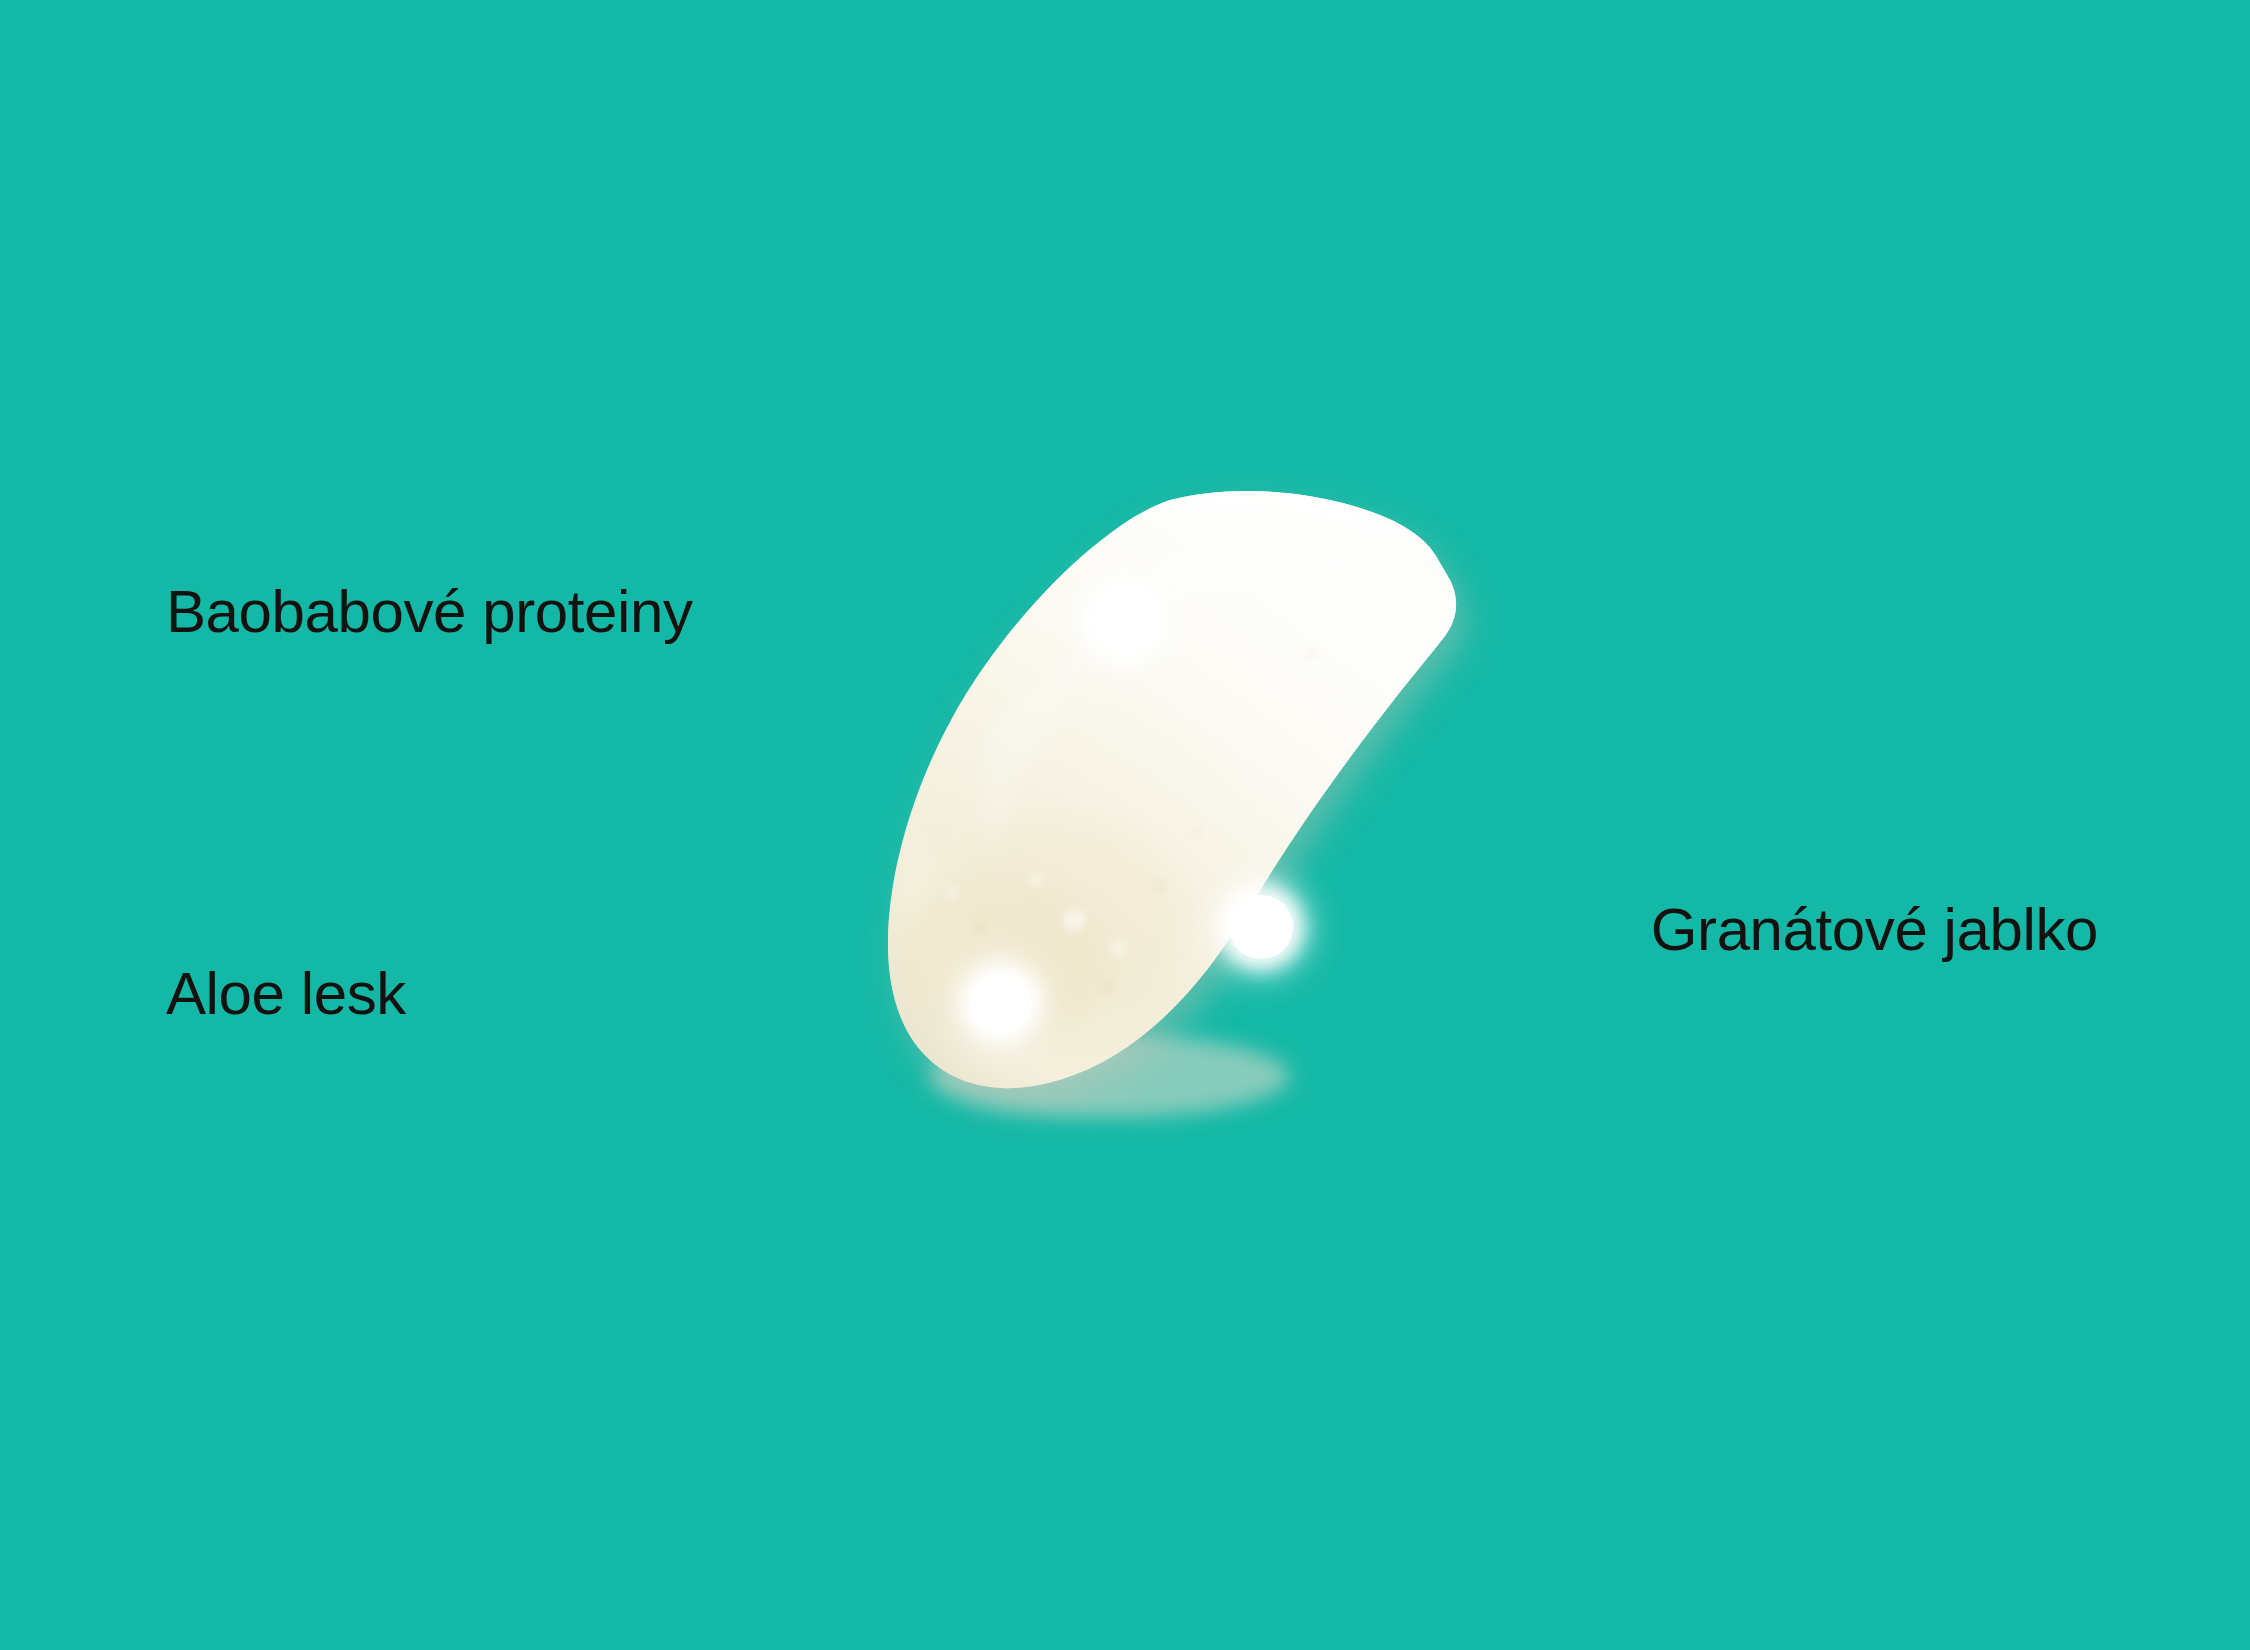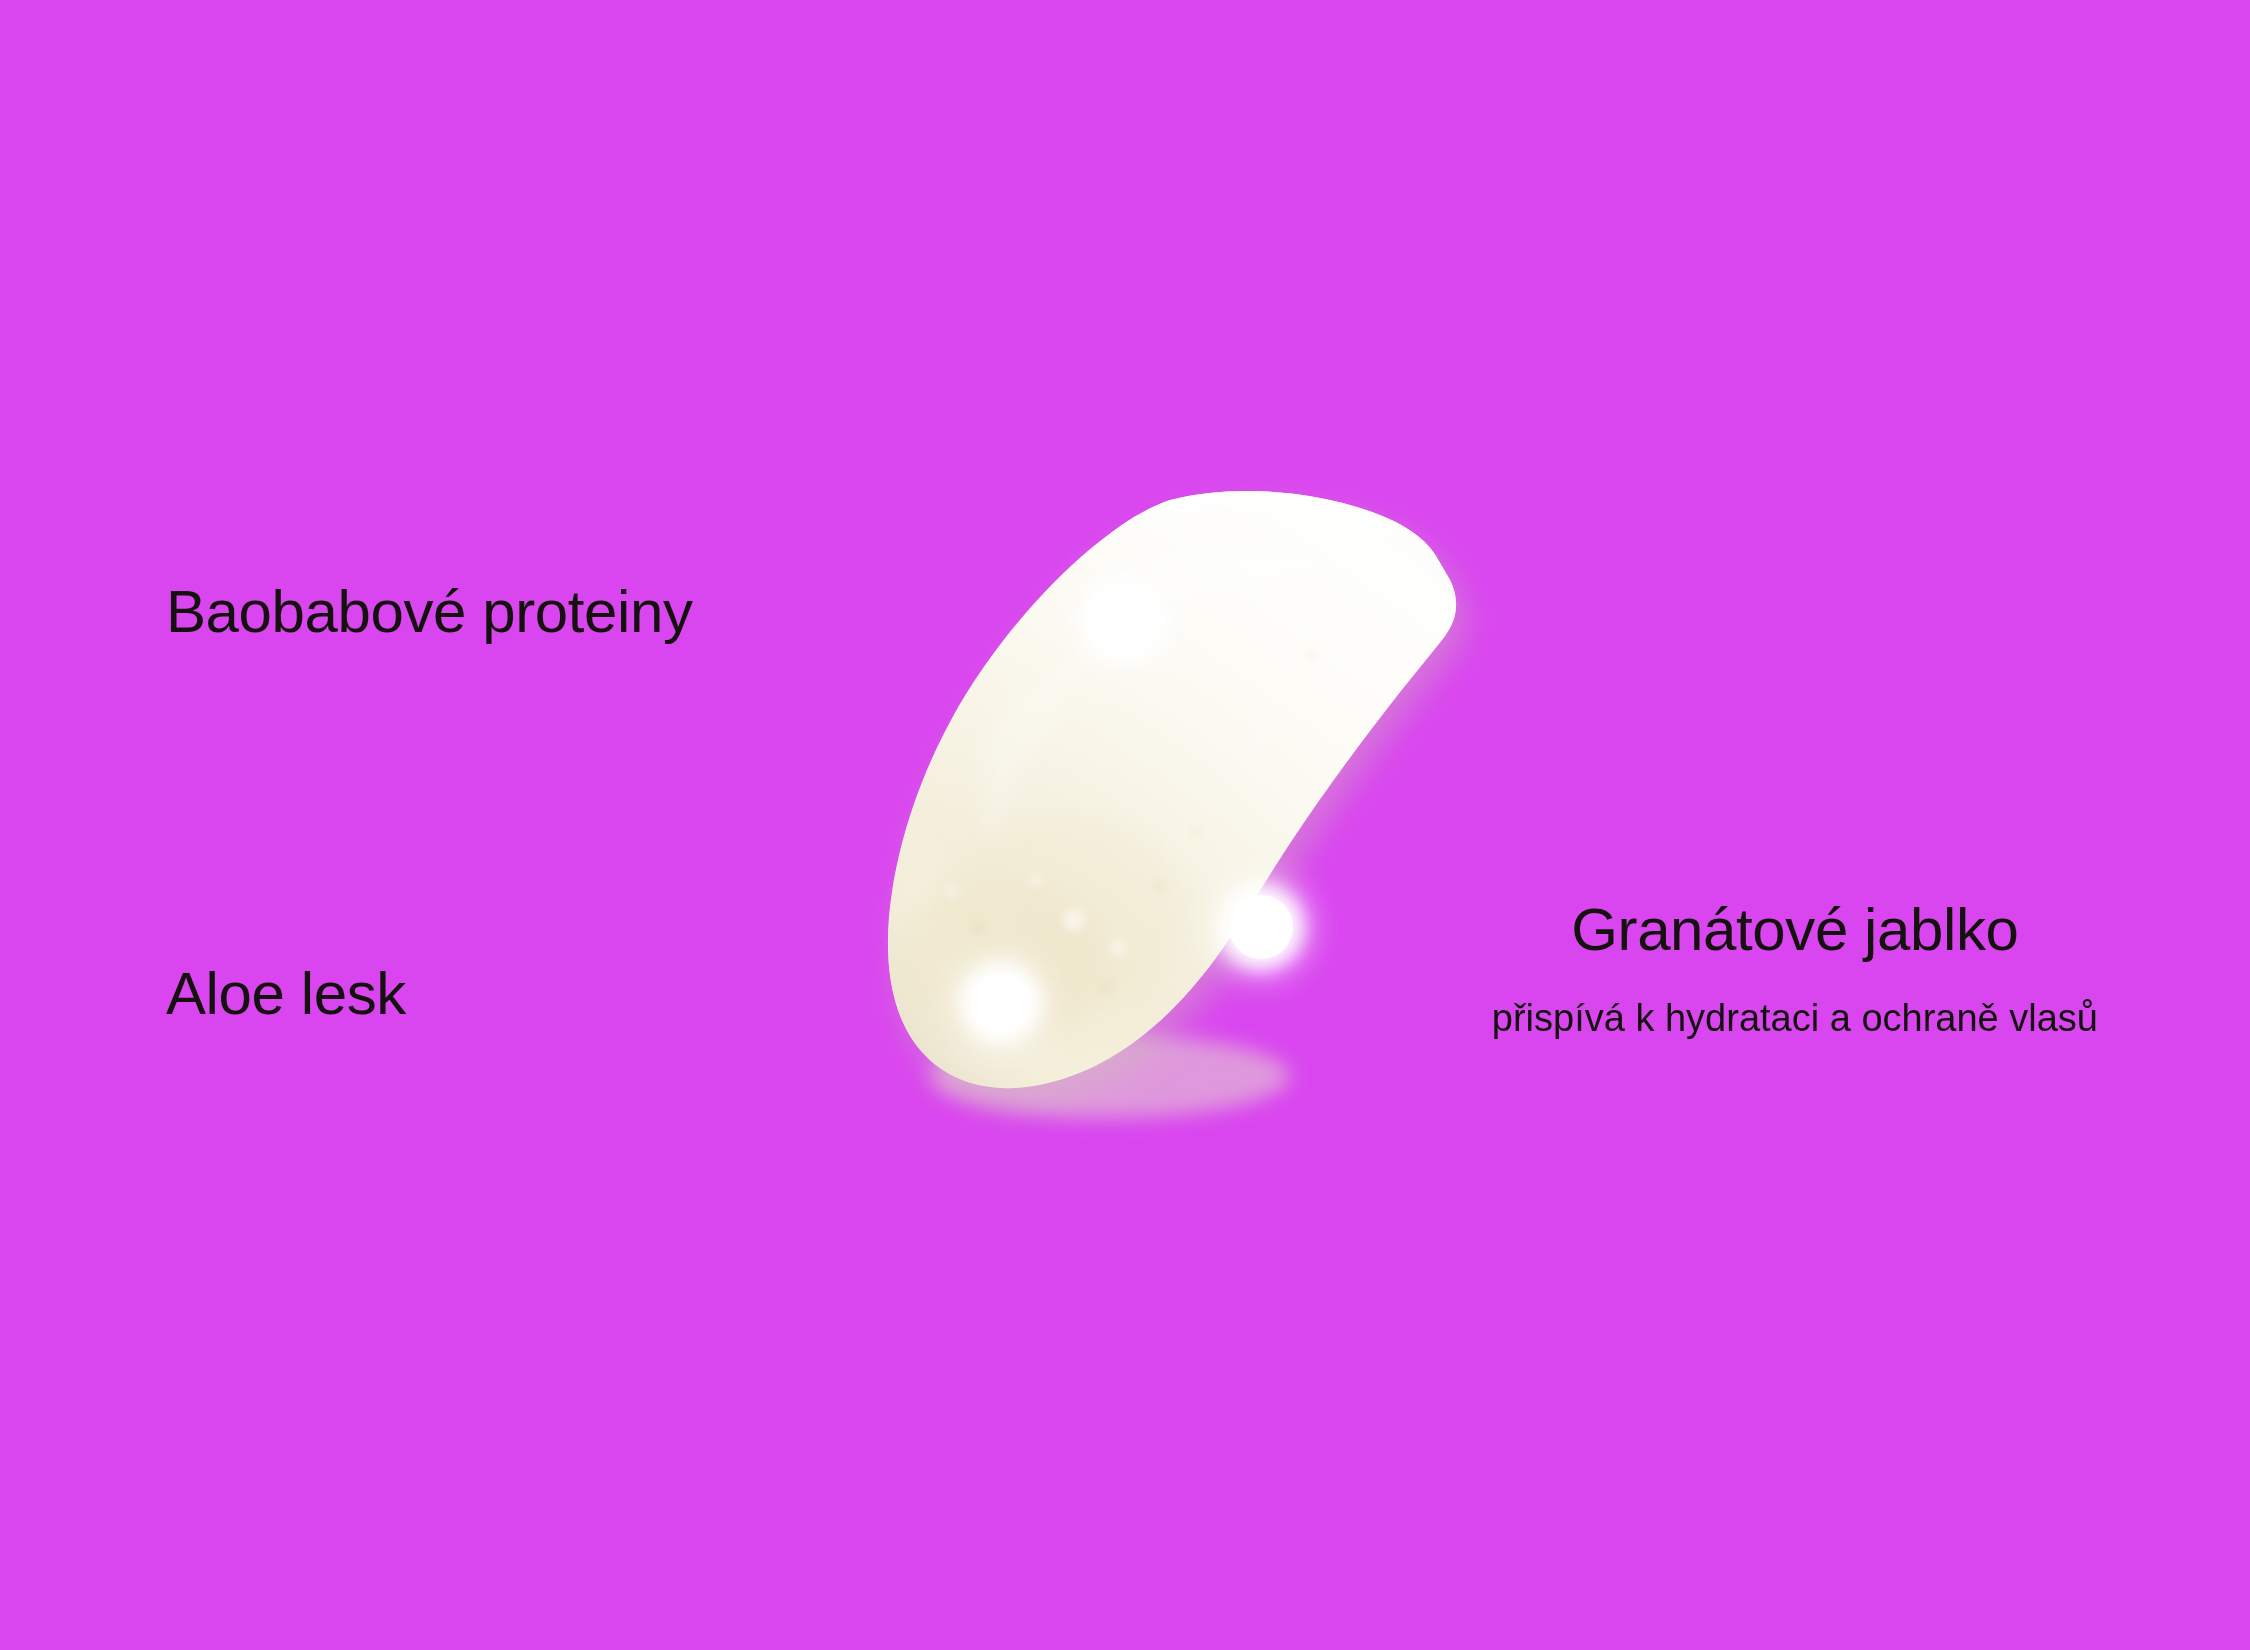--- a/index.html
+++ b/index.html
@@ -12,21 +12,21 @@
     height: 1650px;
     background: #F8F4F0;
     font-family: "Liberation Sans", sans-serif;
     overflow: hidden;
   }
 
   .stage {
     position: relative;
     width: 2250px;
     height: 1650px;
-    background: #d946ef;
+    background: #14b8a6;
   }
 
   
   .callout {
     position: absolute;
     color: #14110F;
   }
   .callout .title {
     font-size: 60px;
     font-weight: 400;
@@ -102,23 +102,20 @@
   <div class="callout callout--left" id="callout-baobab">
     <h2 class="title">Baobabové proteiny</h2>
   </div>
 
   <div class="callout callout--left" id="callout-aloe">
     <h2 class="title">Aloe lesk</h2>
   </div>
 
   <div class="callout callout--right" id="callout-pomegranate">
     <h2 class="title">Granátové jablko</h2>
-    <p class="desc">
-      <span>přispívá k hydrataci a ochraně vlasů</span>
-    </p>
   </div>
 
   <div class="gel-wrap">
     <svg viewBox="0 0 700 720" xmlns="http://www.w3.org/2000/svg">
       <defs>
 
         <linearGradient id="gelGrad" x1="0.78" y1="0.05" x2="0.18" y2="0.92">
           <stop offset="0%" stop-color="#FDFCF7"></stop>
           <stop offset="26%" stop-color="#FBF9F0"></stop>
           <stop offset="52%" stop-color="#F8F4E4"></stop>

